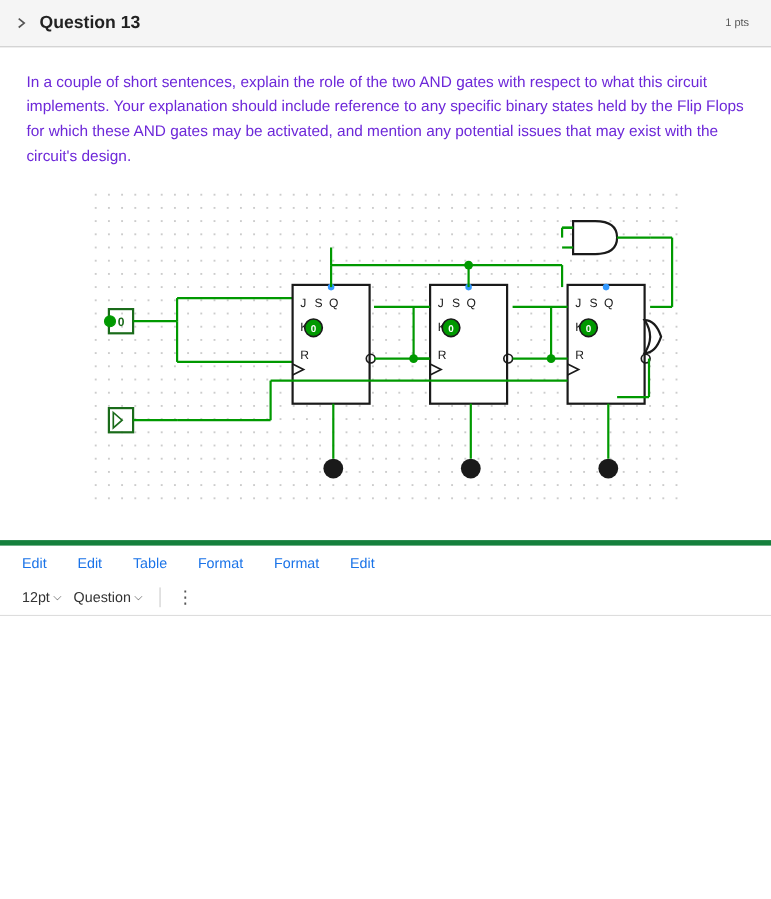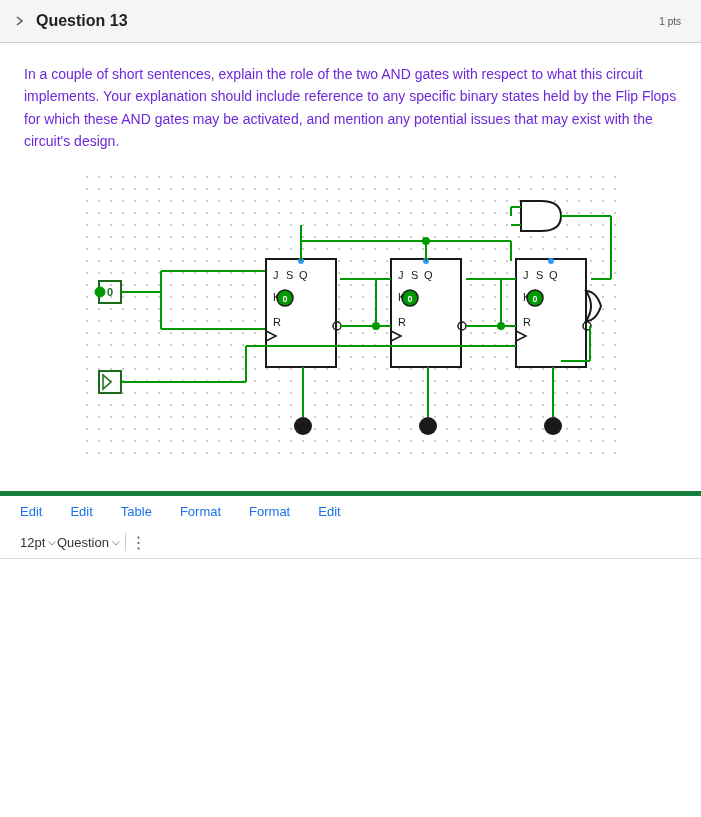--- a/index.html
+++ b/index.html
@@ -93,21 +93,21 @@
       font-size: 13px;
       color: #1a73e8;
       cursor: pointer;
       padding: 2px 0;
     }
 
     .editor-format-bar {
       padding: 6px 20px;
       display: flex;
       align-items: center;
-      gap: 1px;
+      gap: 11px;
       border-bottom: 1px solid #ddd;
       background: #fff;
     }
 
     .format-select {
       display: flex;
       align-items: center;
       gap: 3px;
       font-size: 13px;
       color: #333;

